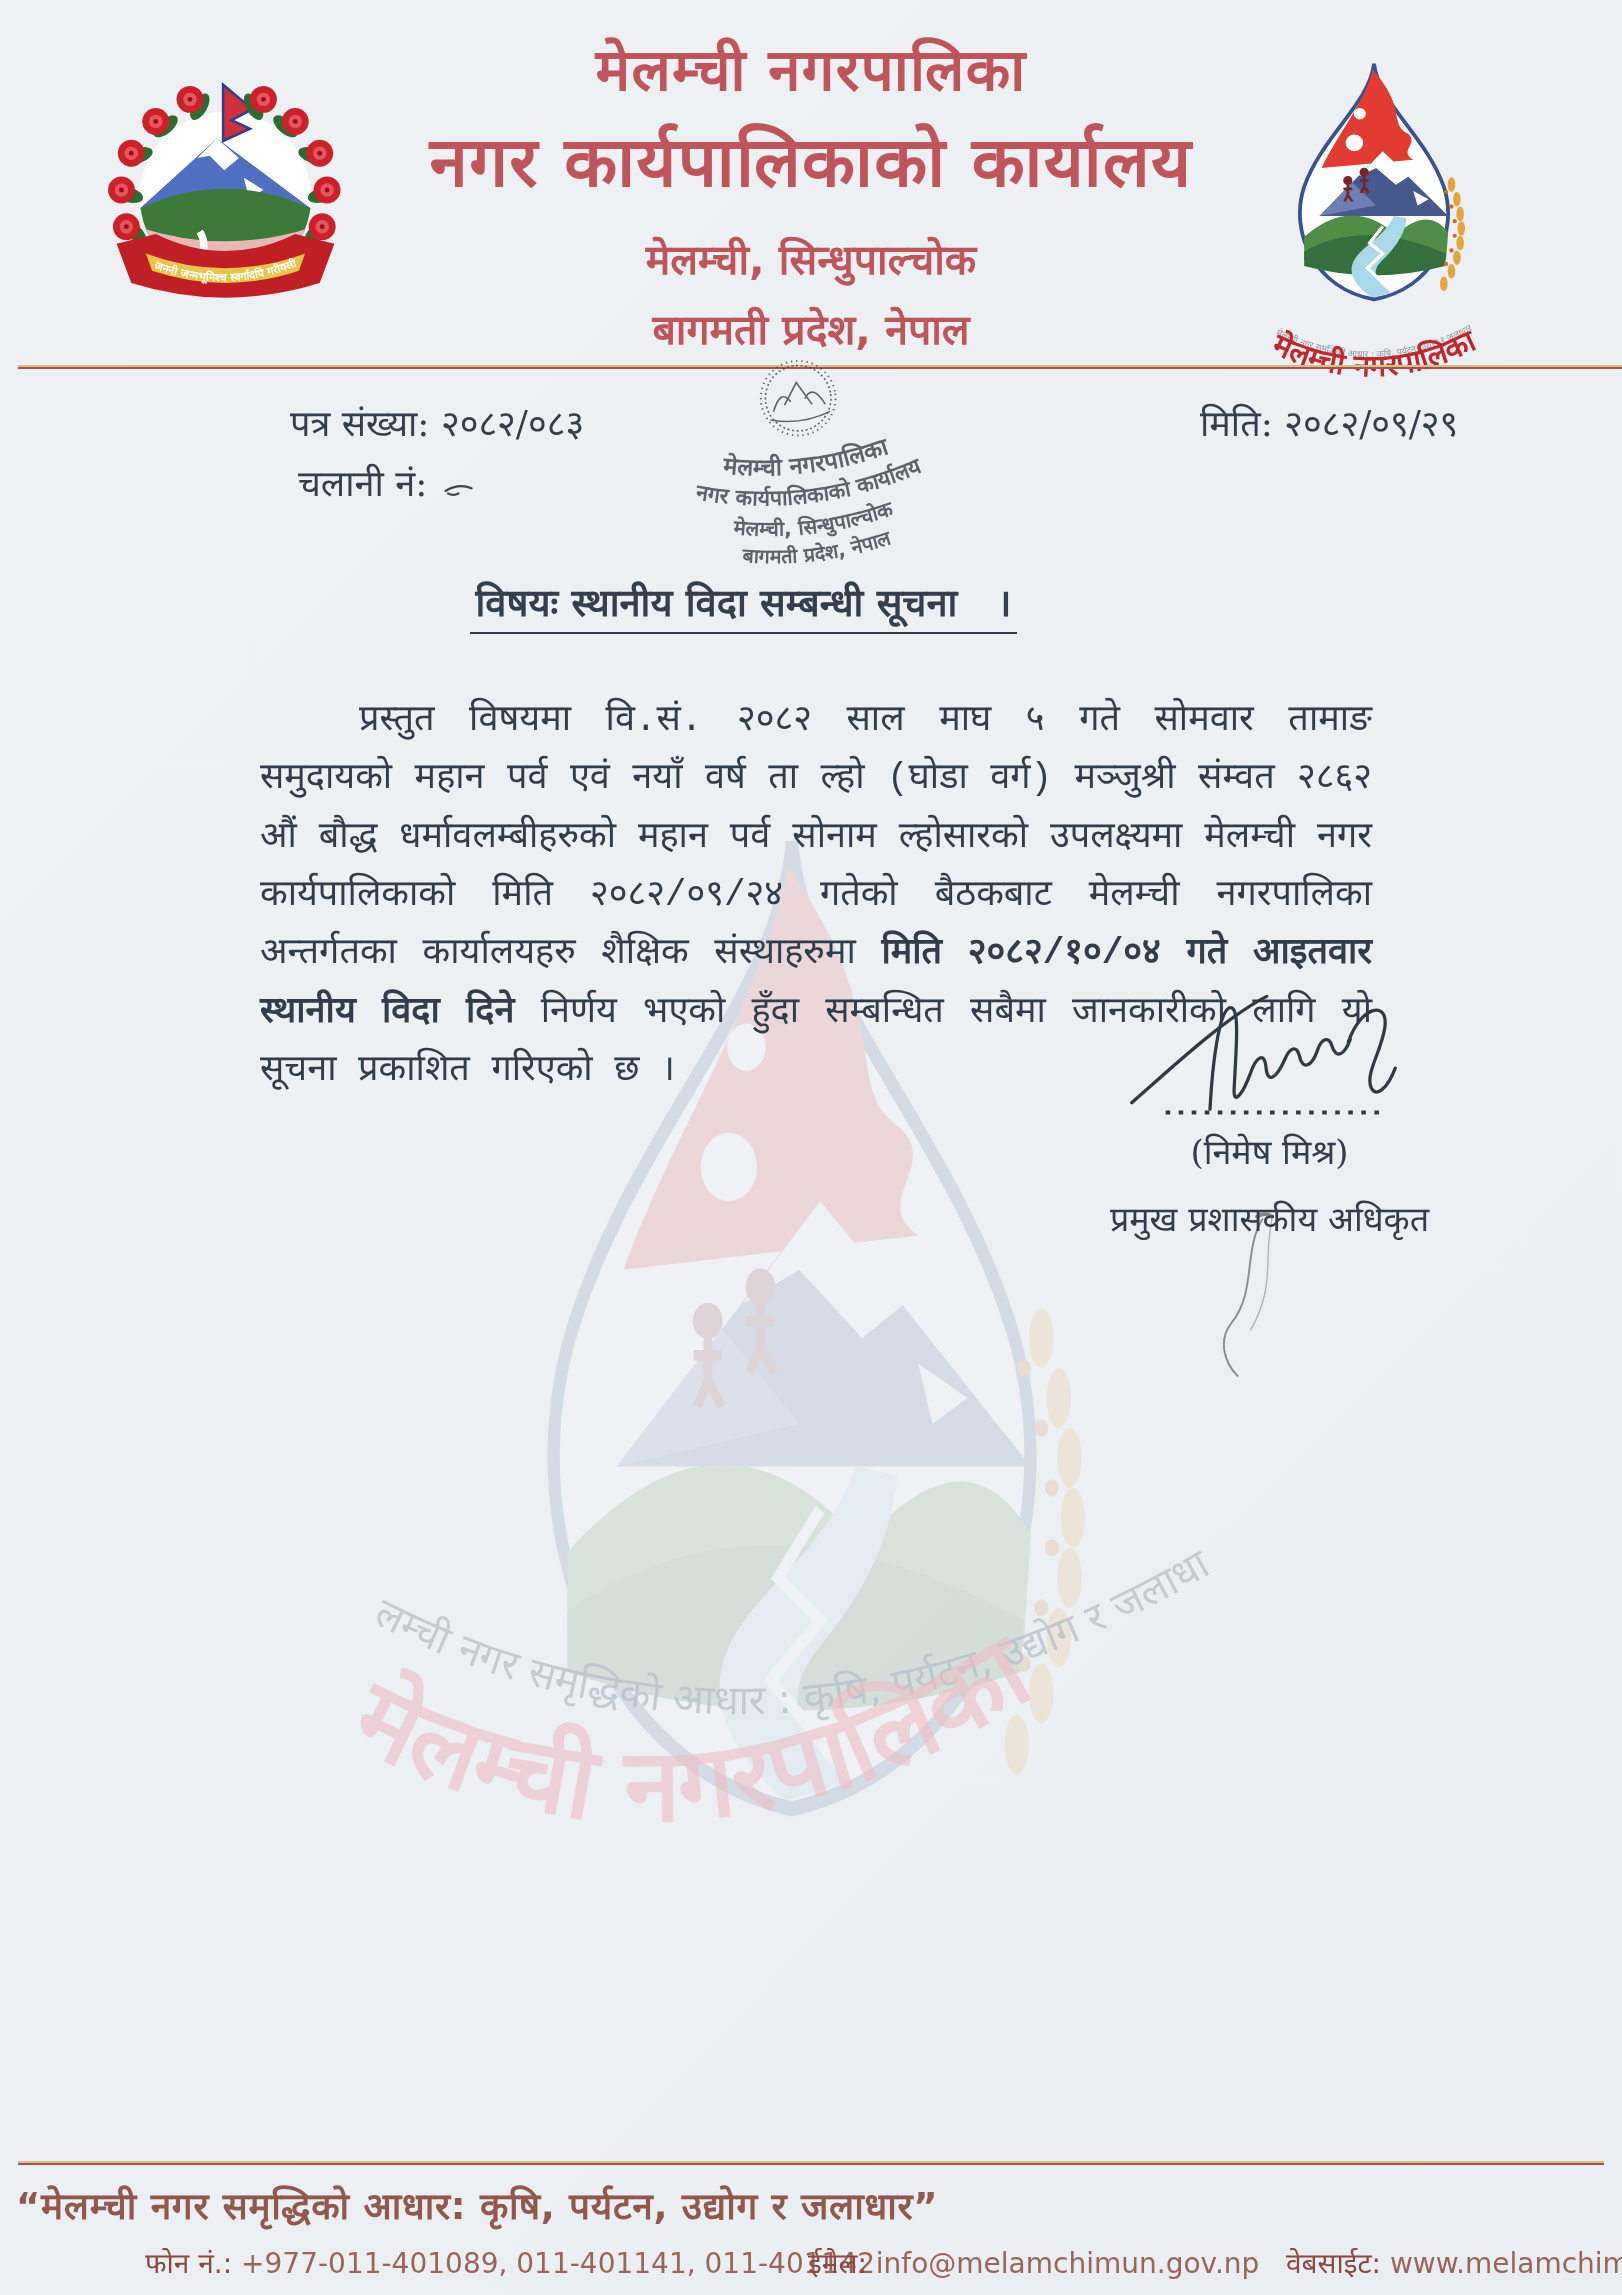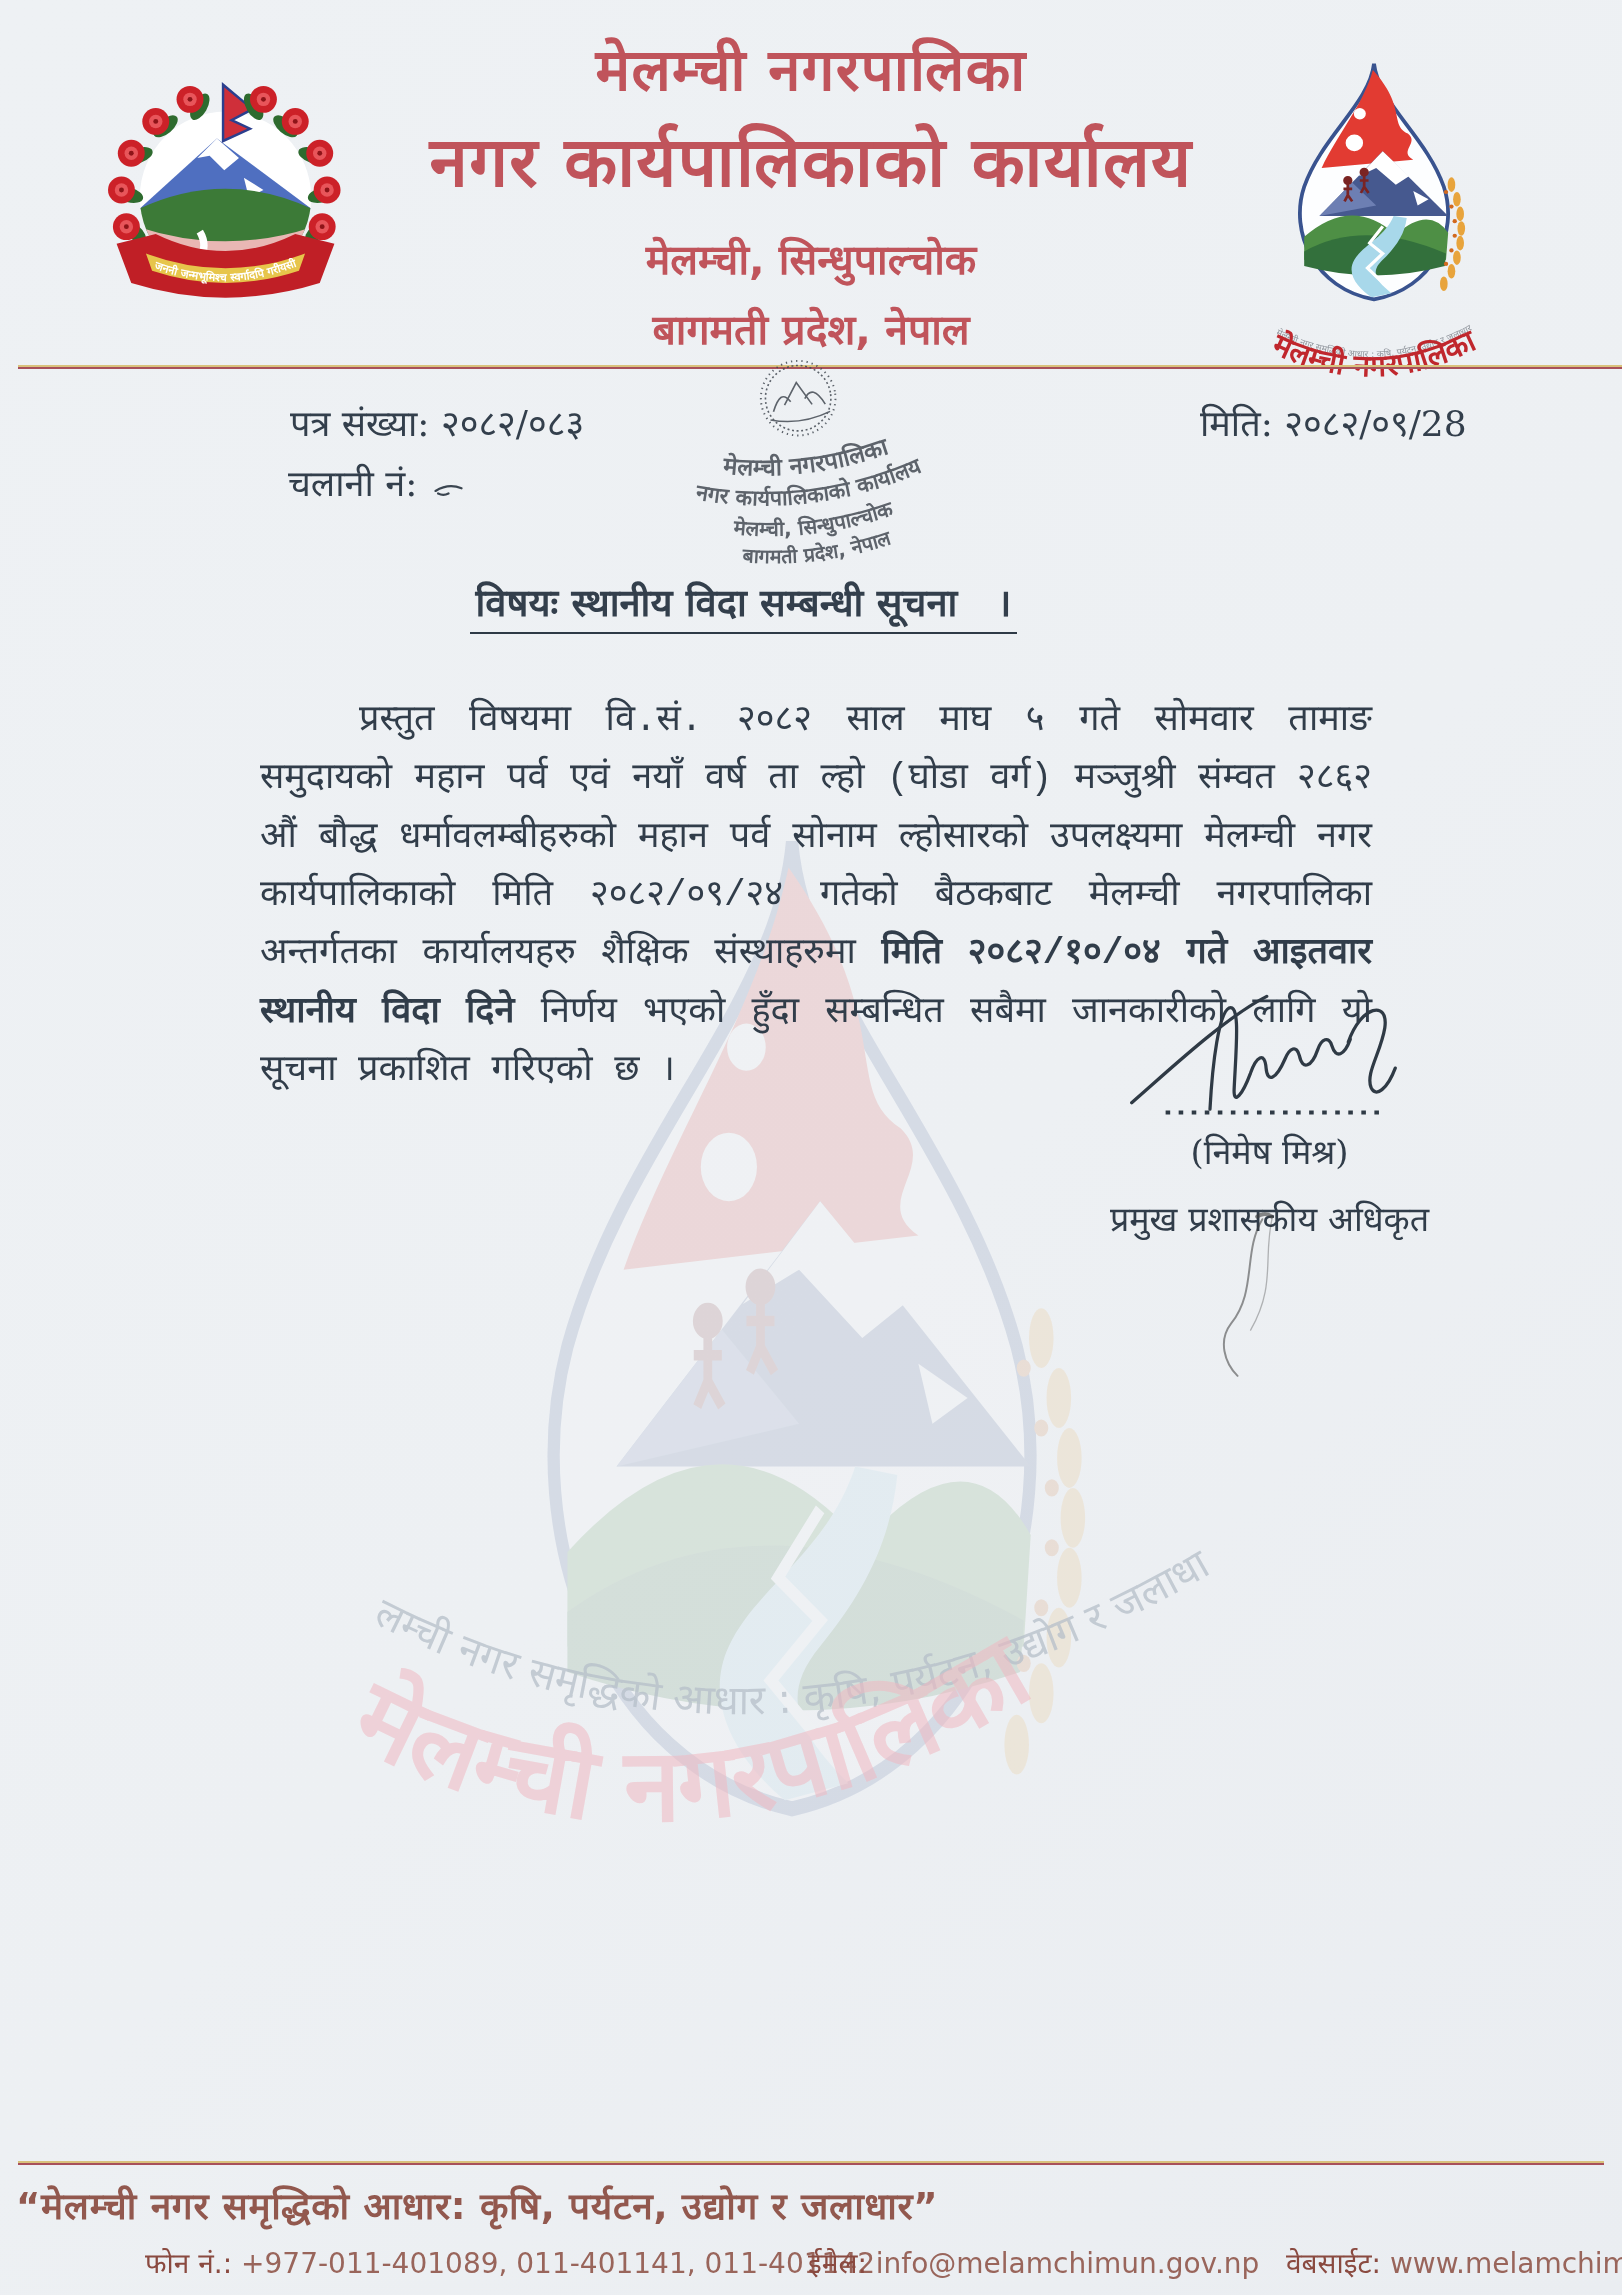--- a/index.html
+++ b/index.html
@@ -244,30 +244,30 @@
       <text font-size="31"><textPath href="#stArc3" startOffset="50%" text-anchor="middle">मेलम्ची, सिन्धुपाल्चोक</textPath></text>
       <path id="stArc4" d="M24,284 Q218,352 412,284" fill="none"></path>
       <text font-size="30"><textPath href="#stArc4" startOffset="50%" text-anchor="middle">बागमती प्रदेश, नेपाल</textPath></text>
     </g>
   </svg>
 
   <div class="abs meta" style="left:274px;top:398px">
     <span>पत्र संख्या:</span>
     <span>२०८२/०८३</span>
   </div>
-  <div class="abs meta" style="left:272px;top:458px">
+  <div class="abs meta" style="left:282px;top:458px">
     <span>चलानी नं:</span>
     <svg width="39" height="26" style="vertical-align:-3.9px" viewBox="0 0 60 40">
       <path d="M10,26 Q30,14 50,22 M14,30 Q22,34 30,30" stroke="#3a4550" stroke-width="3.5" fill="none" stroke-linecap="round"></path>
     </svg>
   </div>
 
   <div class="abs meta" style="left:1184px;top:398px">
     <span>मिति:</span>
-    <span>२०८२/०९/28</span>
+    <span>२०८२/०९/२९</span>
   </div>
 
   <div class="abs subject">
     <span>विषयः स्थानीय विदा सम्बन्धी सूचना &nbsp;&nbsp;।</span>
   </div>
 
   <p class="abs letter-body"><span>प्रस्तुत विषयमा वि.सं. २०८२ साल माघ ५ गते सोमवार तामाङ समुदायको महान पर्व एवं नयाँ वर्ष ता ल्हो (घोडा वर्ग) मञ्जुश्री संम्वत २८६२ औं बौद्ध धर्मावलम्बीहरुको महान पर्व सोनाम ल्होसारको उपलक्ष्यमा मेलम्ची नगर कार्यपालिकाको मिति २०८२/०९/२४ गतेको बैठकबाट मेलम्ची नगरपालिका अन्तर्गतका कार्यालयहरु शैक्षिक संस्थाहरुमा </span><b>मिति २०८२/१०/०४ गते आइतवार स्थानीय विदा दिने</b><span> निर्णय भएको हुँदा सम्बन्धित सबैमा जानकारीको लागि यो सूचना प्रकाशित गरिएको छ ।</span></p>
 
   <div class="abs sig-block">
     <svg width="288" height="137" viewBox="0 0 440 210">

